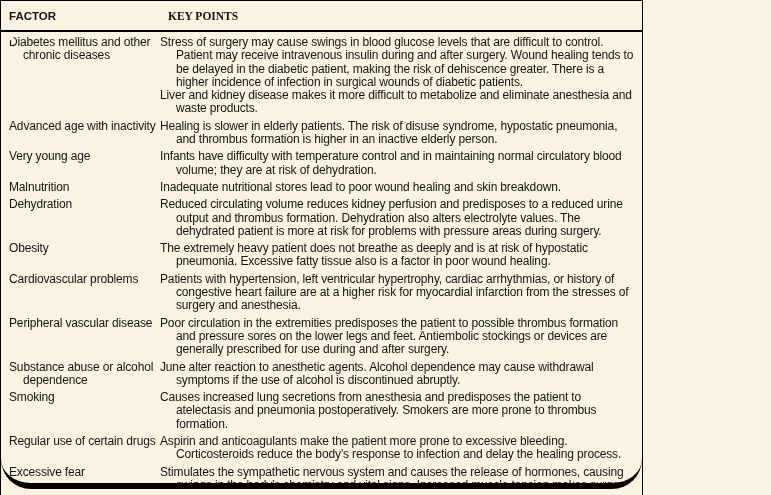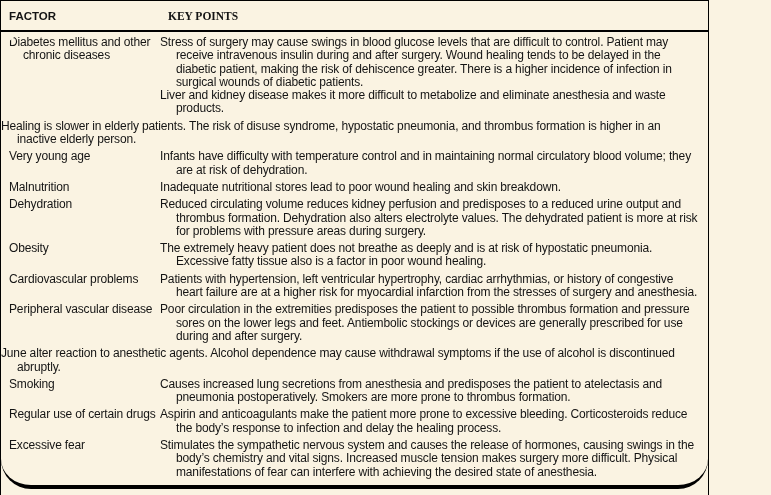--- a/index.html
+++ b/index.html
@@ -5,21 +5,21 @@
   html, body { margin: 0; padding: 0; }
   body {
     width: 771px; height: 495px;
     background: #faf3e2;
     font-family: "Liberation Sans", sans-serif;
     color: #141414;
     overflow: hidden;
   }
   .page {
     box-sizing: border-box;
-    width: 709px; height: 495px;
+    width: 643px; height: 495px;
     border-left: 1px solid #000;
     border-right: 1px solid #000;
     border-top: 1px solid #000;
     display: flex;
     flex-direction: column;
     overflow: hidden;
   }
   .thead {
     display: flex;
     align-items: center;
@@ -28,21 +28,21 @@
     font-weight: bold;
     font-size: 11.5px;
     letter-spacing: 0px;
   }
   .th.factor-col { width: 159px; padding-left: 8px; box-sizing: border-box; }
   .th.points-col { flex: 1; padding-left: 8px; font-family: Liberation Serif, serif; }
   .tbody {
     flex: 1;
     padding-top: 4px;
     margin-bottom: 6px;
-    border-bottom: 4px solid #000000;
+    border-bottom: 6px solid #000000;
     overflow: hidden;
     font-size: 12px;
     line-height: 13.3px;
     letter-spacing: -0.15px;
     border-radius: 30px;
   }
   .tr { display: flex; margin-bottom: 4px; }
   .td.factor {
     width: 159px;
     box-sizing: border-box;
@@ -68,20 +68,21 @@
   <div class="tbody">
   <div class="tr">
     <div class="td factor">Diabetes mellitus and other chronic diseases</div>
     <div class="td points">
           <p>Stress of surgery may cause swings in blood glucose levels that are difficult to control. Patient may receive intravenous insulin during and after surgery. Wound healing tends to be delayed in the diabetic patient, making the risk of dehiscence greater. There is a higher incidence of infection in surgical wounds of diabetic patients.</p>
           <p>Liver and kidney disease makes it more difficult to metabolize and eliminate anesthesia and waste products.</p>
         </div>
   </div>
 
   <div class="tr">
+    <div class="td factor">Advanced age with inactivity</div>
     <div class="td points">
           <p>Healing is slower in elderly patients. The risk of disuse syndrome, hypostatic pneumonia, and thrombus formation is higher in an inactive elderly person.</p>
         </div>
   </div>
 
   <div class="tr">
     <div class="td factor">Very young age</div>
     <div class="td points">
           <p>Infants have difficulty with temperature control and in maintaining normal circulatory blood volume; they are at risk of dehydration.</p>
         </div>
@@ -116,20 +117,21 @@
   </div>
 
   <div class="tr">
     <div class="td factor">Peripheral vascular disease</div>
     <div class="td points">
           <p>Poor circulation in the extremities predisposes the patient to possible thrombus formation and pressure sores on the lower legs and feet. Antiembolic stockings or devices are generally prescribed for use during and after surgery.</p>
         </div>
   </div>
 
   <div class="tr">
+    <div class="td factor">Substance abuse or alcohol dependence</div>
     <div class="td points">
           <p>June alter reaction to anesthetic agents. Alcohol dependence may cause withdrawal symptoms if the use of alcohol is discontinued abruptly.</p>
         </div>
   </div>
 
   <div class="tr">
     <div class="td factor">Smoking</div>
     <div class="td points">
           <p>Causes increased lung secretions from anesthesia and predisposes the patient to atelectasis and pneumonia postoperatively. Smokers are more prone to thrombus formation.</p>
         </div>

